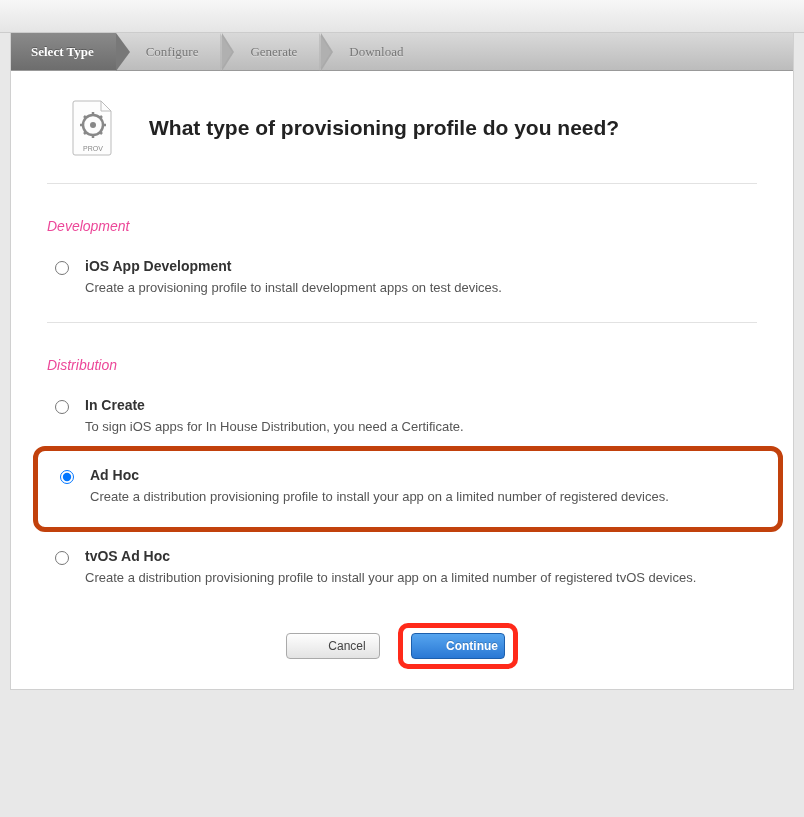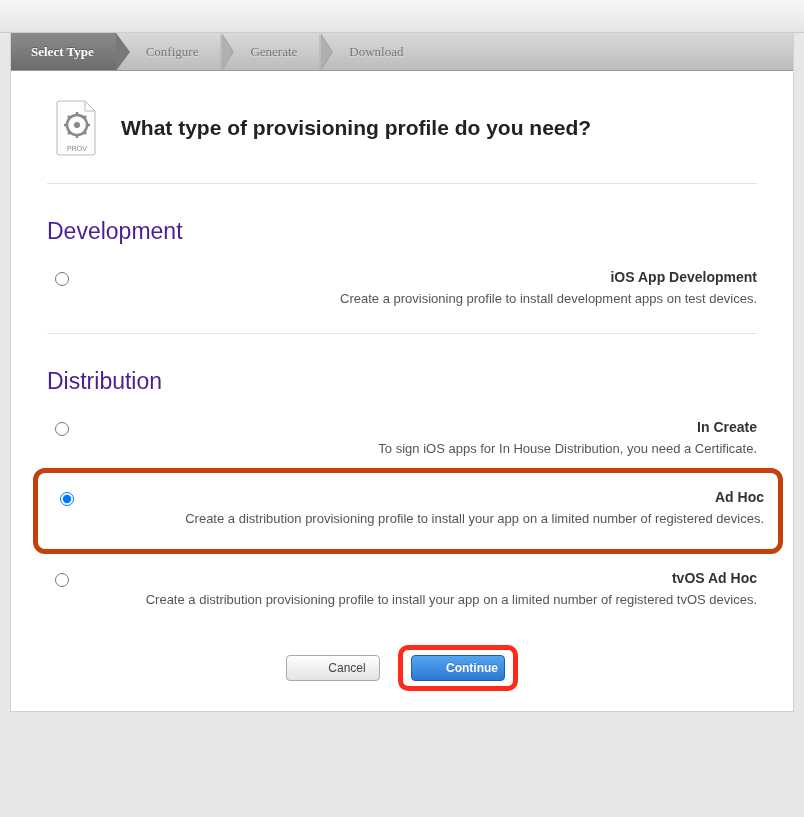--- a/index.html
+++ b/index.html
@@ -74,56 +74,57 @@
       top: 0;
       width: 0; height: 0;
       border-top: 19px solid transparent;
       border-bottom: 19px solid transparent;
       border-left: 12px solid #aaa;
       z-index: 0;
     }
     .header-row {
       display: flex;
       align-items: center;
-      padding: 28px 36px 26px 44px;
-      gap: 22px;
+      padding: 28px 36px 26px 60px;
+      gap: 34px;
     }
     .prov-icon {
       width: 44px;
       height: 58px;
       flex-shrink: 0;
     }
     .page-title {
       font-size: 21px;
       font-weight: bold;
       color: #222;
     }
     .divider {
       border: none;
       border-top: 1px solid #e2e2e2;
       margin: 0 36px;
     }
     .section-title {
-      font-size: 23px;
-      color: #4c1d95;
+      font-size: 14px;
+      color: #ec4899;
       padding: 34px 36px 14px 36px;
       font-weight: normal;
+      font-style: italic;
     }
     .option {
       display: flex;
       padding: 10px 36px 10px 44px;
       gap: 16px;
     }
     .option input[type="radio"] {
       margin-top: 3px;
       width: 14px;
       height: 14px;
       flex-shrink: 0;
     }
-    .option-body { flex: 1; text-align: right; }
+    .option-body { flex: 1; }
     .opt-title {
       font-size: 14px;
       font-weight: bold;
       color: #333;
       margin-bottom: 4px;
     }
     .opt-desc {
       font-size: 13px;
       color: #555;
       line-height: 1.5;

